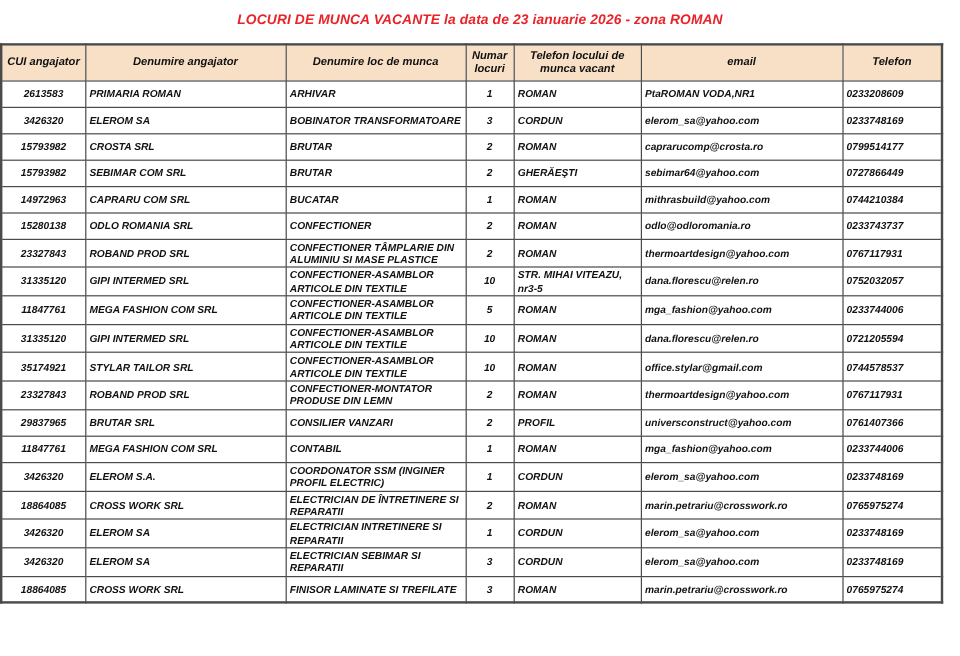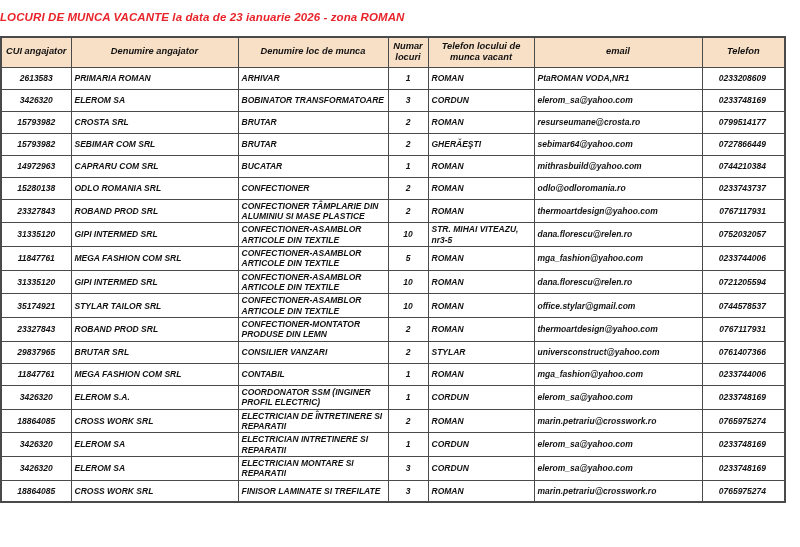--- a/index.html
+++ b/index.html
@@ -9,21 +9,21 @@
     --ink:#111111;
   }
   *{box-sizing:border-box;}
   html,body{margin:0;padding:0;}
   body{
     width:800px;height:547px;background:#ffffff;overflow:hidden;
     font-family:"Liberation Sans",sans-serif;
   }
   .page-title{
     margin:0;padding-top:11px;height:36px;
-    text-align:left;
+    text-align:center;
     font-size:11.5px;font-weight:bold;font-style:italic;
     color:var(--red);
     letter-spacing:0.1px;
   }
   table.vacancies{
     border-collapse:collapse;table-layout:fixed;
     margin-left:0;width:784px;
     border:2px solid var(--grid);
   }
   th,td{
@@ -35,21 +35,21 @@
     background:var(--header-bg);
     font-size:9.3px;line-height:1.25;
     height:30px;text-align:center;padding:1px 2px;
   }
   td{
     font-size:8.5px;line-height:1.22;
     height:22px;padding:1px 3px;
     text-align:left;vertical-align:middle;
   }
   td.c{text-align:center;}
-  td.r{text-align:right;padding-right:18px;font-style:italic;}
+  td.r{padding-right:5px;font-style:italic;}
 </style>
 </head>
 <body>
 
 <div class="page-title">LOCURI DE MUNCA VACANTE  la data de 23 ianuarie 2026 - zona ROMAN</div>
 
 <table class="vacancies">
   <colgroup>
     <col style="width:70px">
     <col style="width:167px">
@@ -88,21 +88,21 @@
         <td>CORDUN</td>
         <td>elerom_sa@yahoo.com</td>
         <td class="r">0233748169</td>
       </tr>
       <tr>
         <td class="c">15793982</td>
         <td>CROSTA SRL</td>
         <td>BRUTAR</td>
         <td class="c">2</td>
         <td>ROMAN</td>
-        <td>resurseumane@crosta.ro</td>
+        <td>caprarucomp@crosta.ro</td>
         <td class="r">0799514177</td>
       </tr>
       <tr>
         <td class="c">15793982</td>
         <td>SEBIMAR COM SRL</td>
         <td>BRUTAR</td>
         <td class="c">2</td>
         <td>GHERĂEŞTI</td>
         <td>sebimar64@yahoo.com</td>
         <td class="r">0727866449</td>
@@ -177,21 +177,21 @@
         <td class="c">2</td>
         <td>ROMAN</td>
         <td>thermoartdesign@yahoo.com</td>
         <td class="r">0767117931</td>
       </tr>
       <tr>
         <td class="c">29837965</td>
         <td>BRUTAR SRL</td>
         <td>CONSILIER VANZARI</td>
         <td class="c">2</td>
-        <td>STYLAR</td>
+        <td>PROFIL</td>
         <td>universconstruct@yahoo.com</td>
         <td class="r">0761407366</td>
       </tr>
       <tr>
         <td class="c">11847761</td>
         <td>MEGA FASHION COM SRL</td>
         <td>CONTABIL</td>
         <td class="c">1</td>
         <td>ROMAN</td>
         <td>mga_fashion@yahoo.com</td>
@@ -220,21 +220,21 @@
         <td>ELEROM SA</td>
         <td>ELECTRICIAN INTRETINERE SI REPARATII</td>
         <td class="c">1</td>
         <td>CORDUN</td>
         <td>elerom_sa@yahoo.com</td>
         <td class="r">0233748169</td>
       </tr>
       <tr>
         <td class="c">3426320</td>
         <td>ELEROM SA</td>
-        <td>ELECTRICIAN MONTARE SI REPARATII</td>
+        <td>ELECTRICIAN SEBIMAR SI REPARATII</td>
         <td class="c">3</td>
         <td>CORDUN</td>
         <td>elerom_sa@yahoo.com</td>
         <td class="r">0233748169</td>
       </tr>
       <tr>
         <td class="c">18864085</td>
         <td>CROSS WORK SRL</td>
         <td>FINISOR LAMINATE SI TREFILATE</td>
         <td class="c">3</td>

